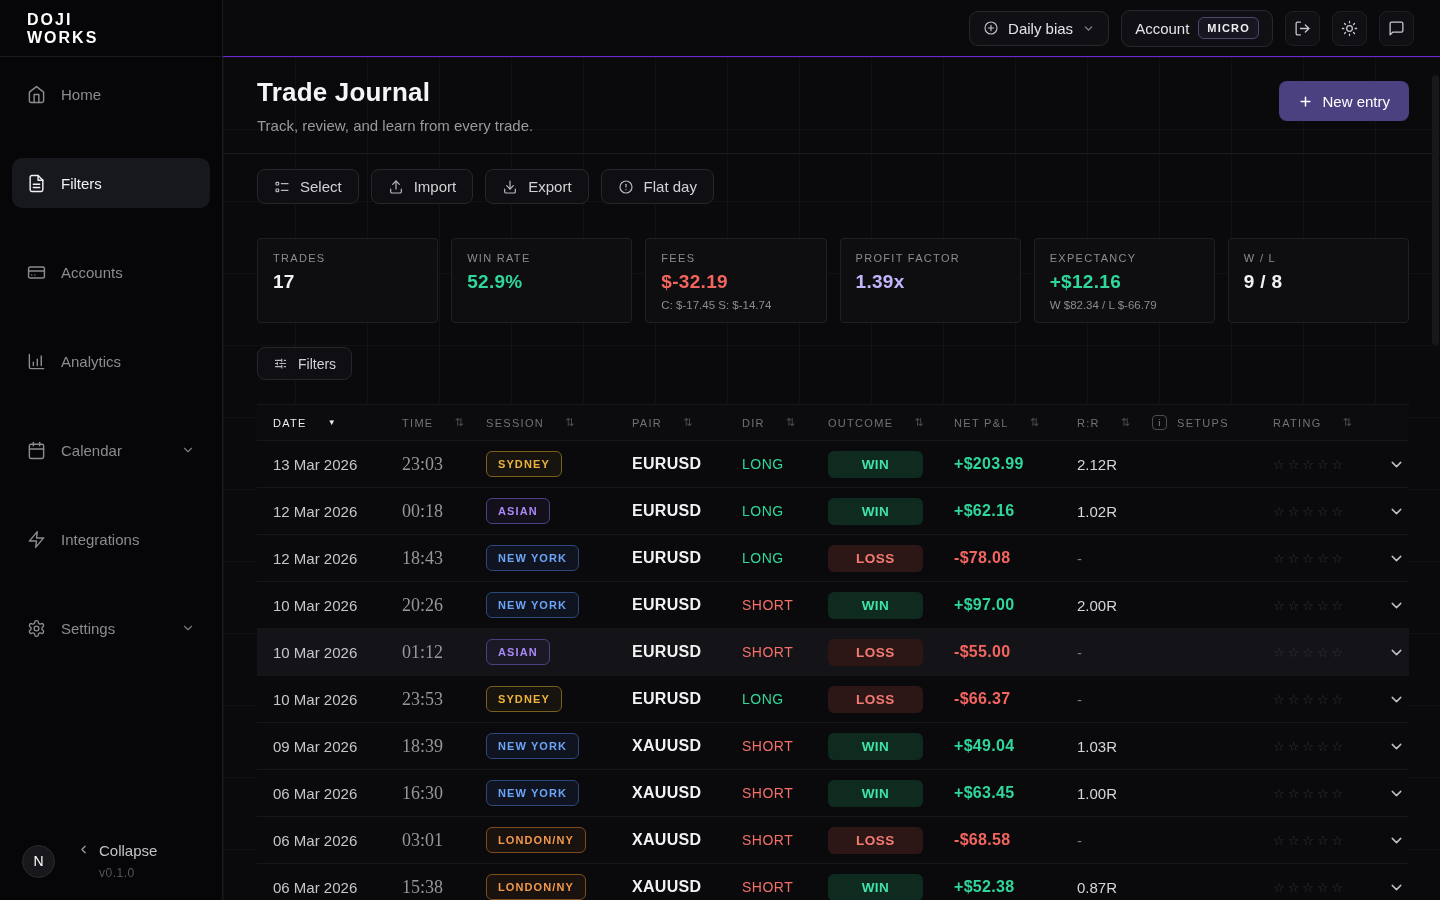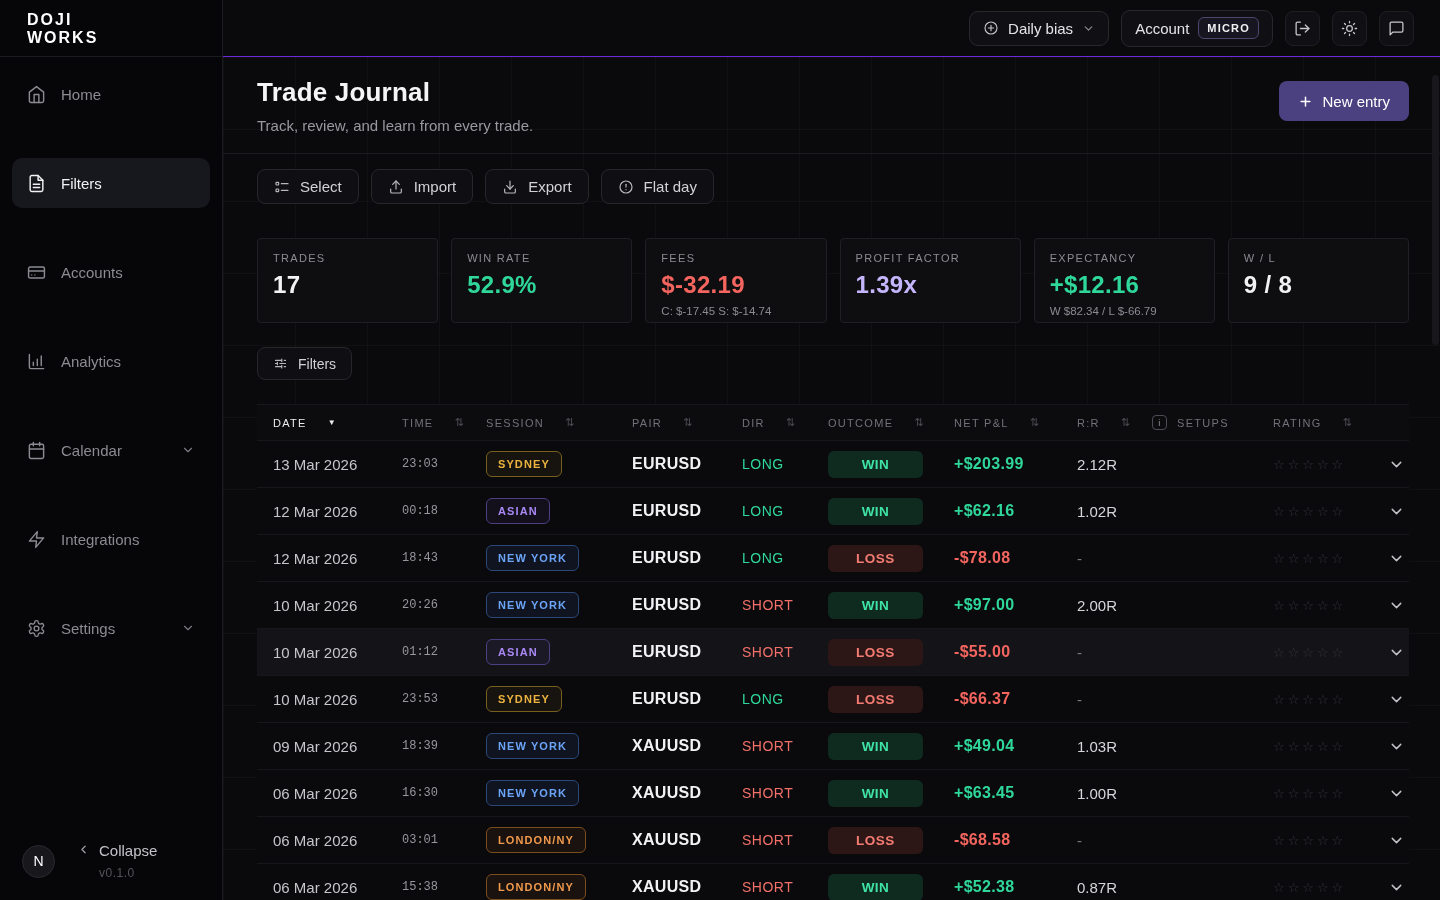--- a/index.html
+++ b/index.html
@@ -57,21 +57,21 @@
 
   .actions { display:flex; gap:12px; margin-top:15px; }
   .action-btn { display:flex; align-items:center; gap:10px; height:35px; padding:0 16px; background:#0f0f13;
     border:1px solid #26262c; border-radius:8px; color:#d2d2d6; font-size:15px; cursor:pointer; font-family:inherit; }
   .action-btn svg { width:16px; height:16px; color:#b8b8bc; }
 
   .stats { display:flex; gap:13px; margin-top:34px; }
   .stat-card { flex:1; height:85px; background:#0e0e11; border:1px solid #1f1f25; border-radius:4px;
     padding:13px 15px; }
   .stat-label { font-size:11px; letter-spacing:1.3px; color:#8b8b92; }
-  .stat-value { margin-top:7px; font-size:24px; font-weight:700; letter-spacing:.3px; }
+  .stat-value { margin-top:7px; font-size:19px; font-weight:700; letter-spacing:.3px; }
   .stat-sub { margin-top:6px; font-size:11.5px; color:#8b8b92; }
   .tone-white { color:#f2f2f4; }
   .tone-green { color:#2fd79a; }
   .tone-red   { color:#f3655e; }
   .tone-amber { color:#c4b5fd; }
 
   .filters-row { margin-top:24px; }
   .filters-btn { display:flex; align-items:center; gap:10px; height:33px; padding:0 15px; background:#0f0f13;
     border:1px solid #26262c; border-radius:8px; color:#d2d2d6; font-size:14px; cursor:pointer; font-family:inherit; }
   .filters-btn svg { width:15px; height:15px; color:#b8b8bc; }
@@ -84,21 +84,21 @@
   .th { font-size:11px; letter-spacing:1.3px; color:#71717a; display:flex; align-items:center; gap:21px; }
   .th:first-child, .td:first-child { padding-left:16px; }
   .th.sorted { color:#ececee; }
   .sort-caret { font-size:8px; color:#ececee; }
   .sort-glyph { font-size:11px; color:#4c4c54; font-family:"DejaVu Sans",sans-serif; }
   .info-chip { width:15px; height:15px; border:1px solid #4c4c54; border-radius:4px; color:#8b8b92;
     font-size:9.5px; display:flex; align-items:center; justify-content:center; font-style:normal; cursor:pointer; }
   .row { height:47px; border-bottom:1px solid #17171b; cursor:pointer; }
   .row.highlight { background:#141418; }
   .td-date { font-size:15px; color:#c6c6ca; }
-  .td-time { font-family:Liberation Mono, monospace; font-size:12px; color:#96969c; }
+  .td-time { font-family:Liberation Serif, serif; font-size:18px; color:#96969c; }
   .badge-session { display:inline-flex; align-items:center; justify-content:center; font-size:11px; font-weight:700;
     letter-spacing:1.1px; padding:6px 11px; border-radius:6px; border:1px solid; }
   .s-sydney   { color:#ecb43e; border-color:#79601f; background:rgba(236,180,62,.06); }
   .s-asian    { color:#a988f5; border-color:#4c3f82; background:rgba(139,106,230,.07); }
   .s-newyork  { color:#6ca4f8; border-color:#2b4878; background:rgba(70,120,210,.10); }
   .s-londonny { color:#f19a4d; border-color:#7c4e1e; background:rgba(230,130,45,.07); }
   .td-pair { font-size:16px; font-weight:700; color:#f2f2f4; letter-spacing:.3px; }
   .td-dir { font-size:14px; letter-spacing:.5px; }
   .dir-long { color:#2fd79a; }
   .dir-short { color:#f47069; }

